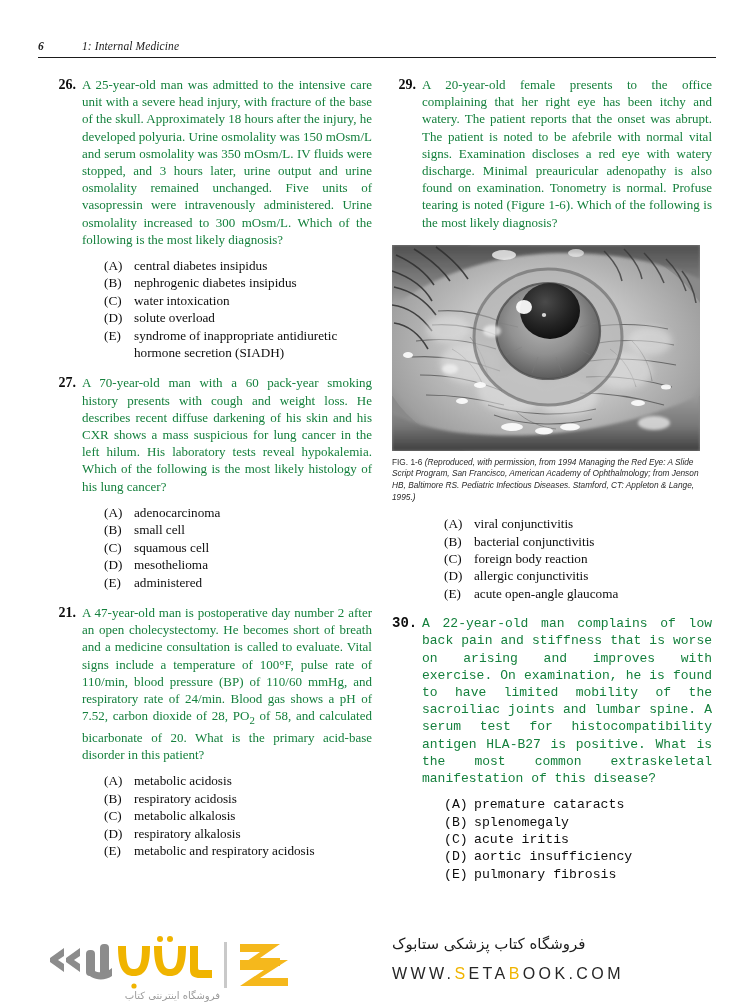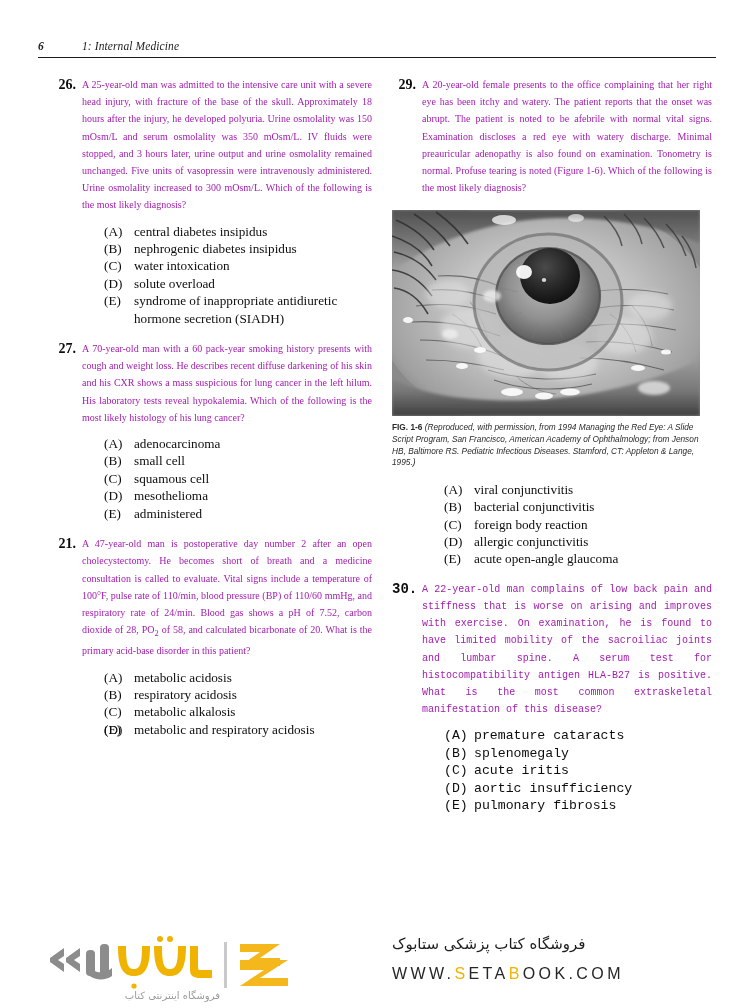--- a/index.html
+++ b/index.html
@@ -80,25 +80,25 @@
     left: 0;
     top: 0;
     width: 24px;
     text-align: right;
     font-weight: bold;
     font-size: 14px;
     line-height: 17.2px;
     color: #0d0d0d;
   }
   .question-stem {
-    font-size: 10px;
+    font-size: 13px;
     line-height: 17.2px;
     text-align: justify;
     text-justify: inter-word;
-    color: #a21caf;
+    color: #15803d;
     hyphens: manual;
   }
 
   .options {
     margin-top: 9px;
     padding-left: 22px;
   }
   .option {
     position: relative;
     padding-left: 30px;
@@ -135,21 +135,21 @@
 
   .figure-caption {
     margin-top: 6px;
     font-family: "Liberation Sans", sans-serif;
     font-size: 8.3px;
     line-height: 11.6px;
     color: #2a2a2a;
     text-align: left;
   }
   .figure-caption .fig-label {
-    font-weight: bold;
+    font-weight: normal;
     font-style: normal;
     text-align: center;
   }
   .figure-caption .fig-credit {
     font-style: italic;
   }
 
   
   .footer {
     position: absolute;
@@ -276,20 +276,21 @@
         <div class="option">
           <span class="option-letter">(B)</span>
           <span class="option-text">respiratory acidosis</span>
         </div>
         <div class="option">
           <span class="option-letter">(C)</span>
           <span class="option-text">metabolic alkalosis</span>
         </div>
         <div class="option">
           <span class="option-letter">(D)</span>
+          <span class="option-text">respiratory alkalosis</span>
         </div>
         <div class="option">
           <span class="option-letter">(E)</span>
           <span class="option-text">metabolic and respiratory acidosis</span>
         </div>
       </div>
     </div>
 
   </div>
 

